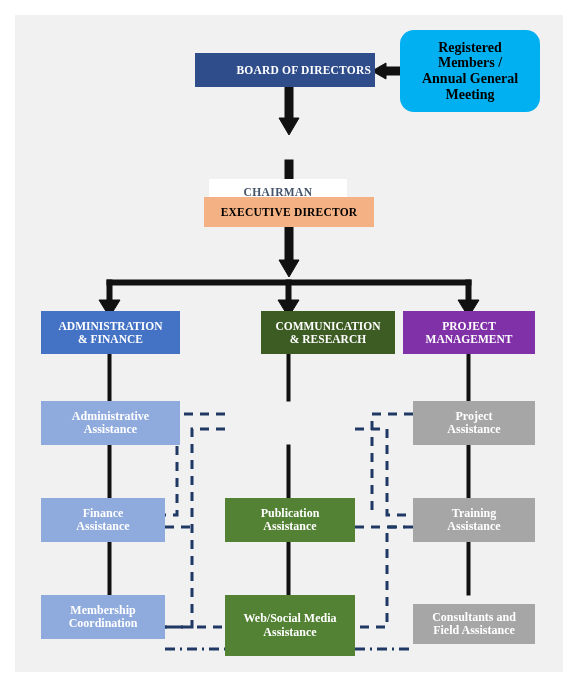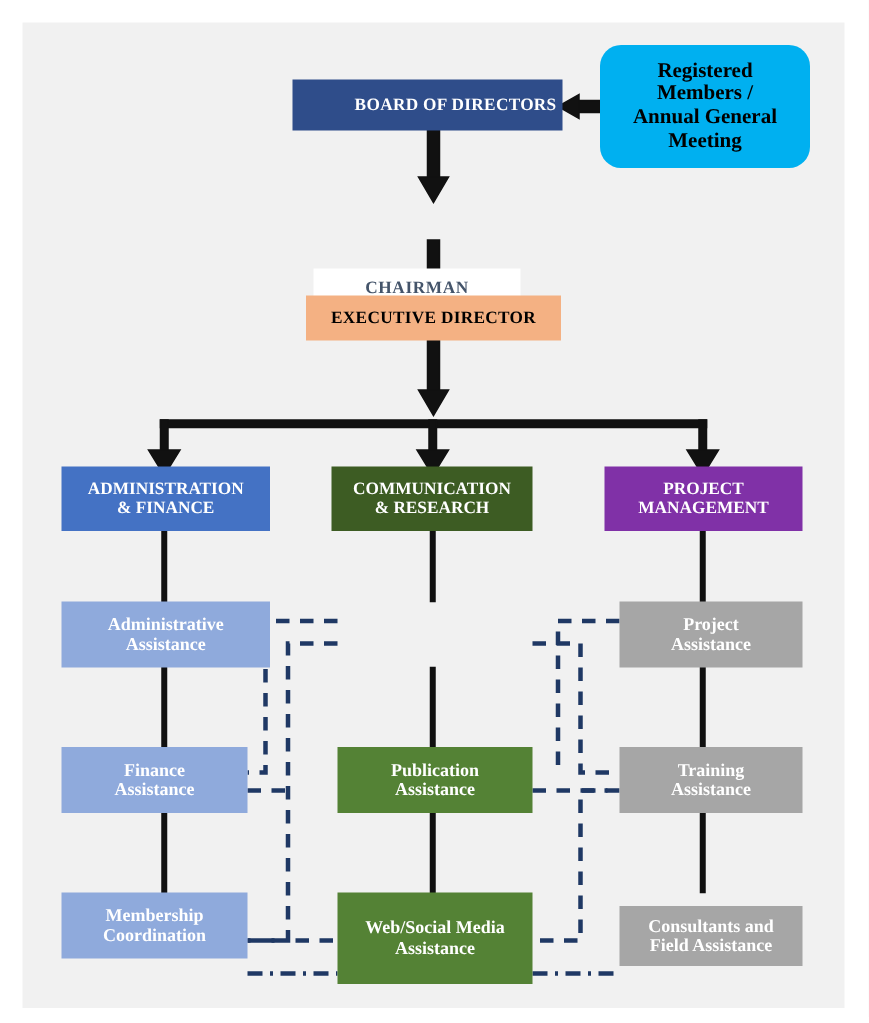--- a/index.html
+++ b/index.html
@@ -44,21 +44,21 @@
     display: block;
     width: 100%;
   }
 
   
   .n-board      { background: #2f4d8a; color: #ffffff; font-size: 11.5px; letter-spacing: .2px; }
   .n-members    { background: #00b0f0; color: #000000; font-size: 14px; border-radius: 14px; }
   .n-chairman   { background: #ffffff; color: #44546a; font-size: 11.5px; letter-spacing: .4px; }
   .n-execdir    { background: #f4b183; color: #000000; font-size: 11.5px; letter-spacing: .2px; }
   .n-dept-admin { background: #4472c4; color: #ffffff; font-size: 11.5px; }
-  .n-dept-comm  { background: #3d5c23; color: #ffffff; font-size: 11.5px; }
+  .n-dept-comm  { background: #3d5c23; color: #ffffff; font-size: 11.5px; margin-left: 40px; }
   .n-dept-proj  { background: #8031a7; color: #ffffff; font-size: 11.5px; }
   .n-sub-blue   { background: #8faadc; color: #ffffff; font-size: 12px; }
   .n-sub-green  { background: #548235; color: #ffffff; font-size: 12px; }
   .n-sub-gray   { background: #a6a6a6; color: #ffffff; font-size: 12px; }
 </style>
 </head>
 <body>
 
 <div id="chart-canvas">
 

